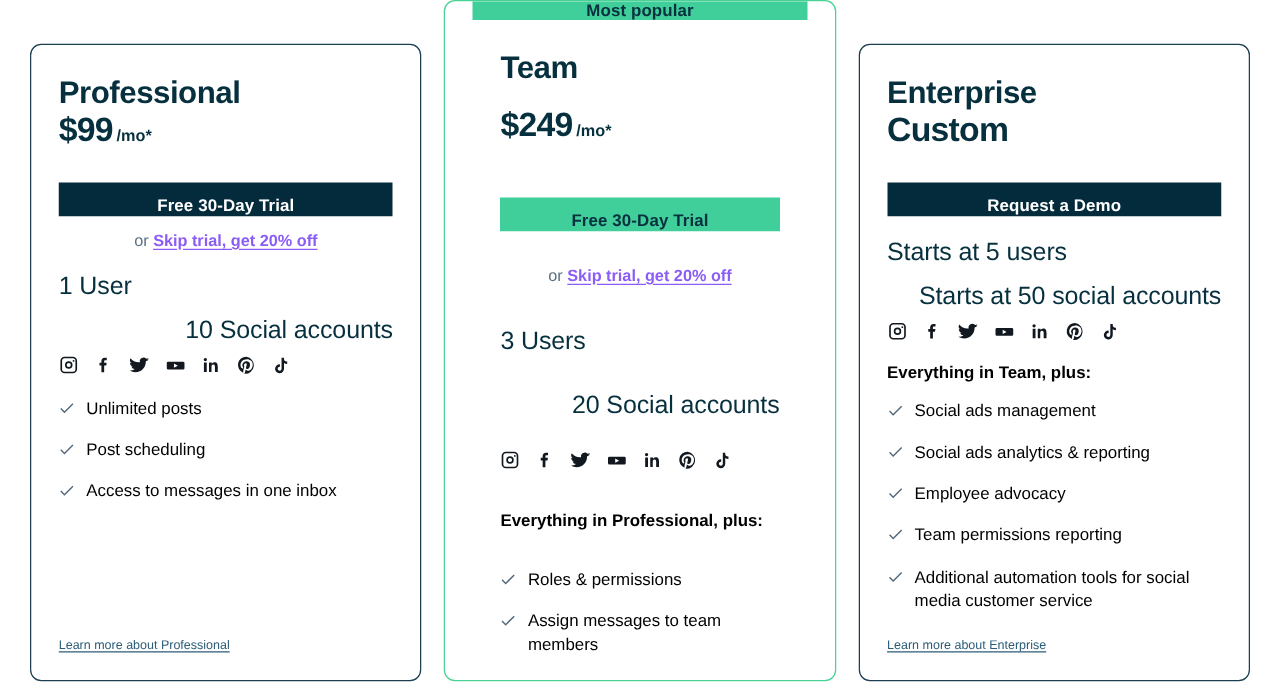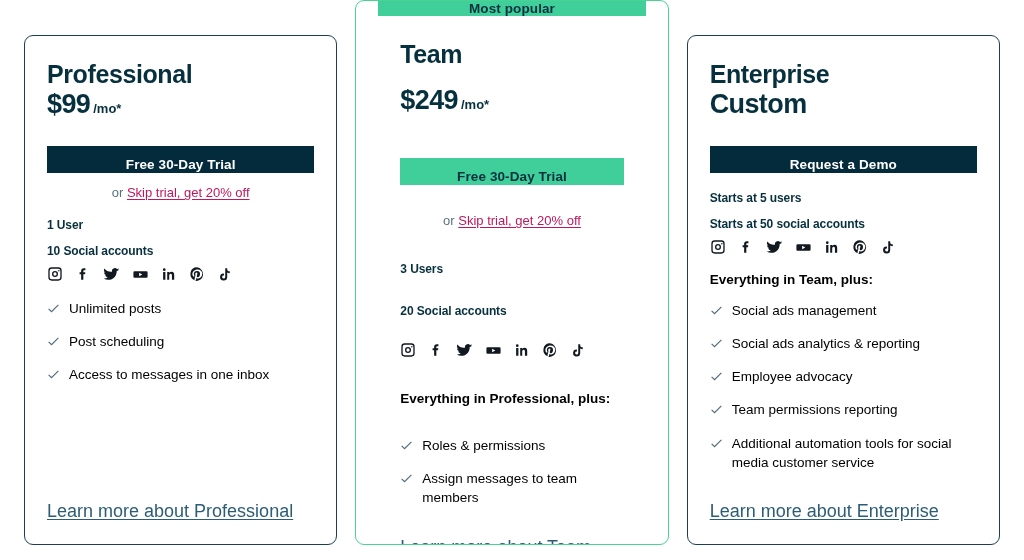--- a/index.html
+++ b/index.html
@@ -103,34 +103,34 @@
   .cta.green { background: #40cf9a; color: #07303f; }
 
   .trial-note {
     text-align: center;
     font-size: 13px;
     color: #5a7183;
     margin-top: 12px;
     margin-bottom: 18px;
   }
   .trial-note a {
-    color: #be185d;
-    font-weight: 400;
+    color: #8b5cf6;
+    font-weight: 700;
     text-decoration: underline;
     text-underline-offset: 2px;
   }
 
   .spec {
-    font-size: 12px;
-    font-weight: 700;
+    font-size: 20px;
+    font-weight: 400;
     color: #07303f;
     margin-bottom: 12px;
     letter-spacing: -.1px;
   }
-  .spec.tight { margin-bottom: 7px; }
+  .spec.tight { margin-bottom: 7px; text-align: right; }
 
   .socials {
     display: flex;
     align-items: center;
     gap: 12px;
     margin-bottom: 16px;
     height: 18px;
   }
   .socials svg { display: block; fill: #111820; }
 
@@ -154,21 +154,21 @@
     flex: 0 0 auto;
     width: 13px; height: 13px;
     margin-right: 9px;
     margin-top: 3px;
   }
   .check svg { display: block; }
 
   .learn-more {
     margin-top: auto;
     padding-bottom: 22px;
-    font-size: 18px;
+    font-size: 10px;
     color: #2c5d78;
     text-underline-offset: 2px;
     cursor: pointer;
     align-self: flex-start;
   }
 </style>
 </head>
 <body>
 
 <div class="pricing-row">

